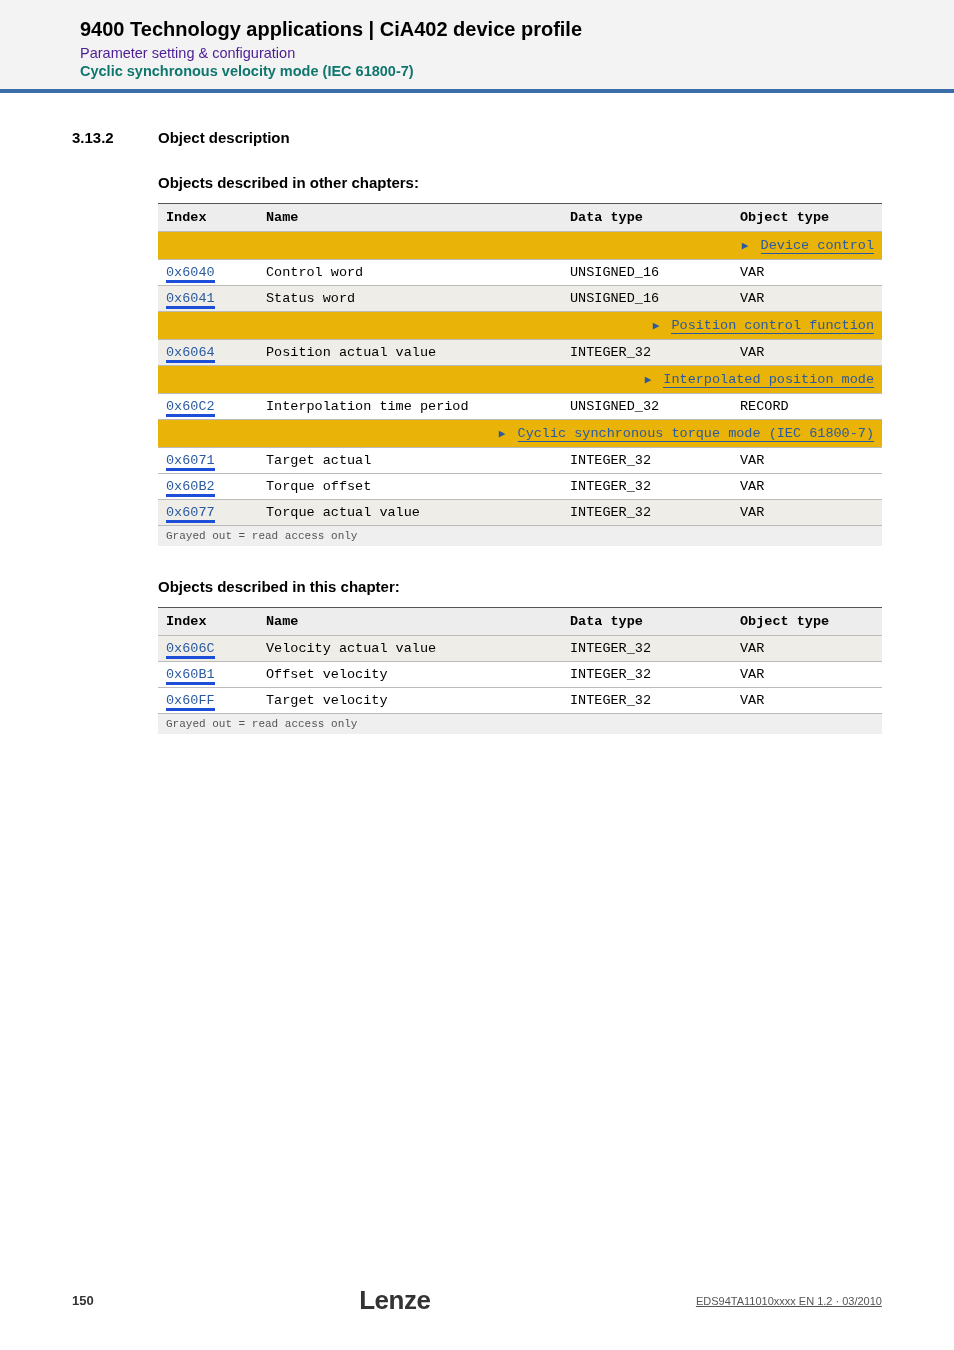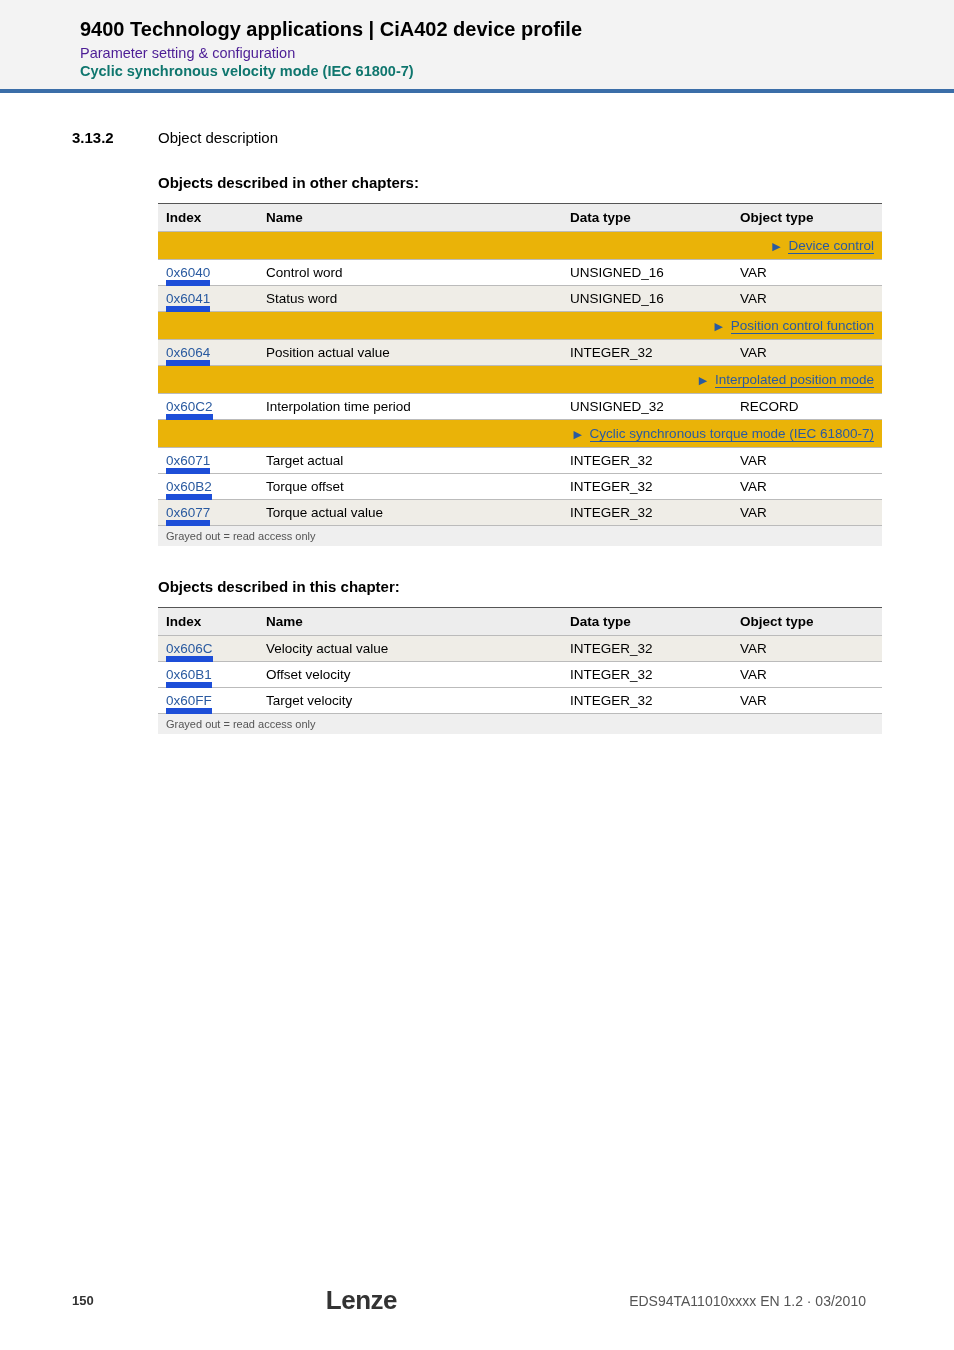--- a/index.html
+++ b/index.html
@@ -13,50 +13,50 @@
     position: relative;
   }
   .header-band { background: #f3f3f3; padding: 18px 0 10px 8px; }
   .header-title { font-size: 20px; font-weight: 700; padding: 0 0 4px 72px; }
   .header-sub1 { font-size: 14.5px; padding: 0 0 2px 72px; color: #4c1d95; }
   .header-sub2 { font-size: 14.5px; padding: 0 0 0 72px; color: #0f766e; font-weight: bold; }
   .accent-strip { height: 4px; background: #3b6ea8; width: 100%; }
   .content { padding: 36px 72px 0 72px; }
   .sec-row { display: flex; gap: 34px; margin-bottom: 28px; }
   .sec-num { font-size: 15px; font-weight: 700; min-width: 52px; }
-  .sec-title { font-size: 15px; font-weight: 400; }
+  .sec-title { font-size: 15px; font-weight: 700; }
   .subhead { font-size: 15px; font-weight: 700; margin: 10px 0 12px 86px; }
-  .tbl-wrap { margin-left: 86px; margin-right: 0; }
+  .tbl-wrap { margin-left: 86px; margin-right: 0; font-family: Liberation Mono, monospace; }
   table { width: 100%; border-collapse: collapse; font-size: 13.5px; }
   thead th {
     text-align: left; background: #ededed; font-weight: 700;
     padding: 6px 8px; border-top: 1px solid #555; border-bottom: 1px solid #bbb;
   }
   td { padding: 5px 8px; border-bottom: 1px solid #bbb; vertical-align: middle; }
-  td.linkcell a { color: #2a5aa0; text-decoration: none; border-bottom: 6px solid #1d4ed8; }
+  td.linkcell a { color: #2a5aa0; text-decoration: none; border-bottom: 3px solid #1d4ed8; }
   .section-row td {
     background: #eab308; padding: 6px 8px; text-align: right;
   }
   .section-row .section-link { color: #2a5aa0; }
   .section-row .tri { color: #2a5aa0; margin-right: 4px; font-size: 11px; }
   .section-row .section-link a { color: #2a5aa0; text-decoration: none; border-bottom: 1px solid #2a5aa0; }
   .ro { background: #efede7; }
   .footnote { font-size: 11px; color: #555; background: #efefef; padding: 4px 8px; }
   table .col-index { width: 100px; }
   table .col-name { width: auto; }
   table .col-dtype { width: 170px; }
   table .col-otype { width: 150px; }
   .page-footer {
-    position: absolute; bottom: 34px; left: 0; right: 16px;
+    position: absolute; bottom: 34px; left: 0; right: 0;
     display: flex; align-items: center; justify-content: space-between;
     padding: 0 72px; font-size: 11px; color: #333;
   }
   .page-num { font-weight: 700; font-size: 13px; }
   .logo { font-family: Arial, sans-serif; font-weight: 900; font-size: 26px; letter-spacing: -0.5px; }
-  .doc-id { font-size: 14px; color: #555; }
+  .doc-id { font-size: 11px; color: #555; text-decoration: underline; }
 </style>
 </head>
 <body>
 
 <div class="header-band">
   <div class="header-title">9400 Technology applications | CiA402 device profile</div>
   <div class="header-sub1">Parameter setting &amp; configuration</div>
   <div class="header-sub2">Cyclic synchronous velocity mode (IEC 61800-7)</div>
 </div>
 <div class="accent-strip"></div>

